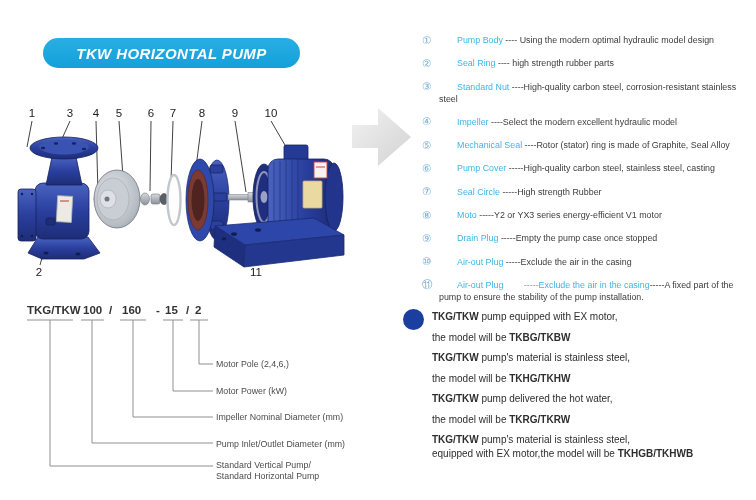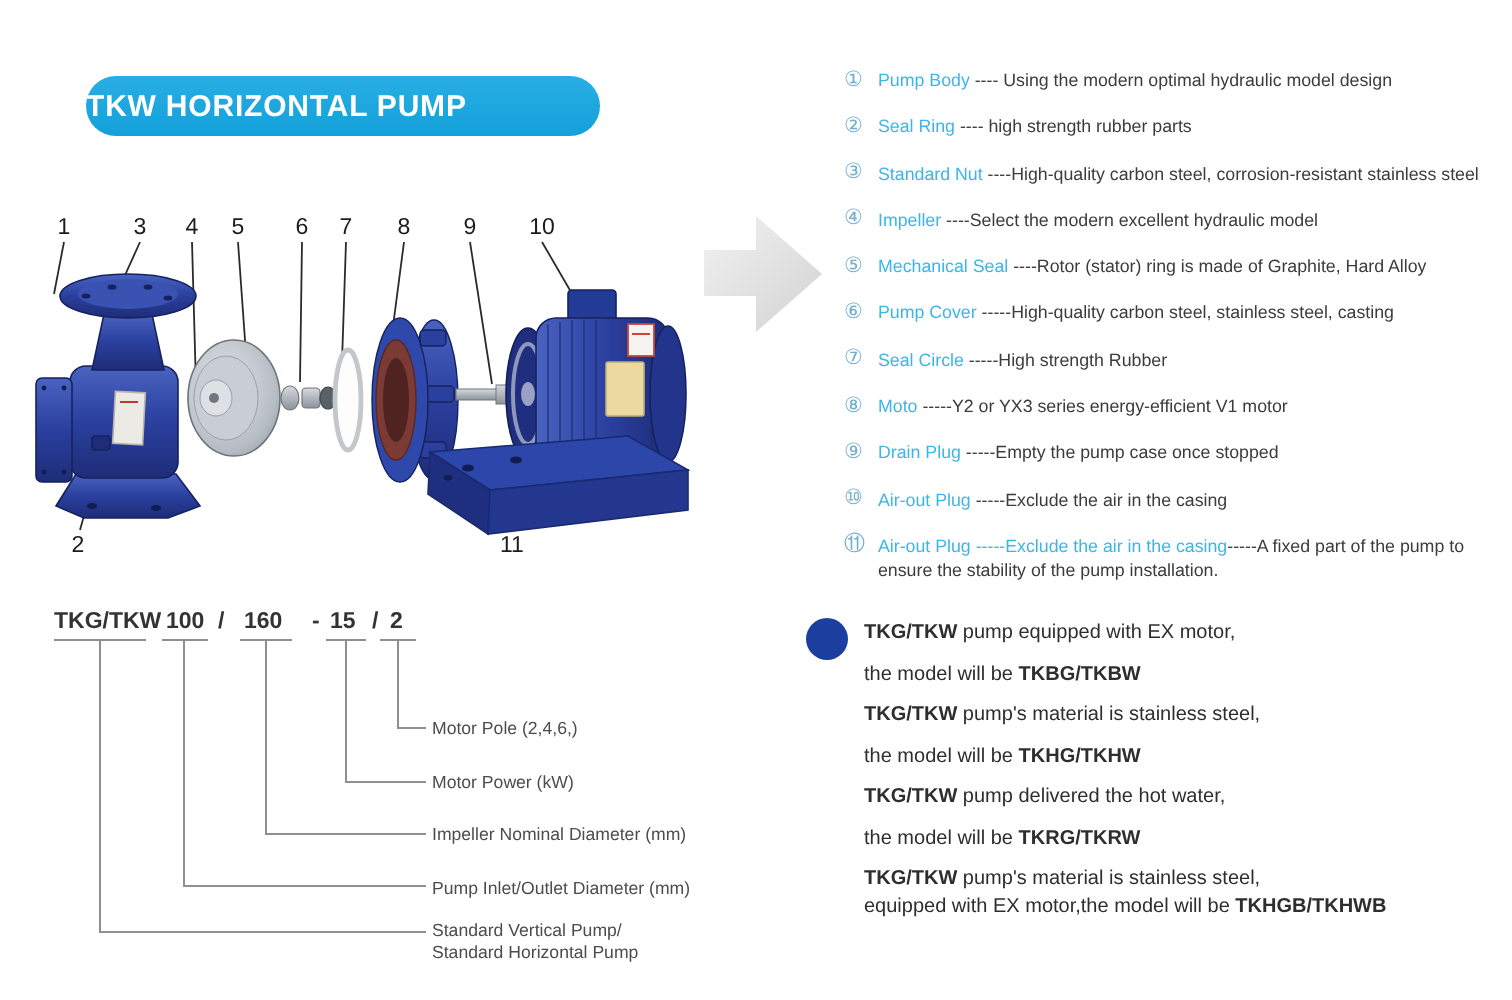--- a/index.html
+++ b/index.html
@@ -5,34 +5,34 @@
   html,body { margin:0; padding:0; background:#ffffff; }
   .page {
     position:relative; width:756px; height:500px; background:#ffffff;
     font-family:"Liberation Sans", sans-serif; overflow:hidden;
   }
 
   
   .banner {
     position:absolute; left:43px; top:38px; width:257px; height:30px;
     background:linear-gradient(180deg,#28aee4 0%,#14a0da 100%);
-    border-radius:15px; display:flex; align-items:center; justify-content:flex-start;
+    border-radius:15px; display:flex; align-items:center; justify-content:center;font-style:italic;
   }
   .banner-title {
     color:#ffffff; font-size:15px; font-weight:bold; letter-spacing:.4px;
   }
 
   
   .parts-list { position:absolute; left:422px; top:34px; width:334px; }
   .part-item {
     position:relative; padding-left:17px; margin-bottom:11.3px;
     font-size:8.9px; line-height:12px; color:#3c3c3c;
   }
   .part-num { position:absolute; left:0; top:-0.5px; font-size:10.5px; color:#74aed2; }
-  .part-name, .part-blue { color:#3db5e8; }
+  .part-name, .part-blue { color:#3db5e8;margin-left:18px; }
 
   
   .notes { position:absolute; left:400px; top:302px; width:350px; padding-top:9px; }
   .bullet {
     position:absolute; left:3px; top:7px; width:21px; height:21px;
     border-radius:50%; background:#1c3f9f;
   }
   .note-line { margin-left:32px; margin-bottom:8.5px; font-size:10px; line-height:12px; color:#2e2e2e; }
   .note-line.tight { margin-bottom:2px; }
   .note-line.lead-bold .seg-a { font-weight:bold; }
@@ -196,21 +196,21 @@
       <text class="callout" x="27" y="181">2</text>
       <text class="callout" x="244" y="181">11</text>
     </g>
   </svg>
 
   <div class="parts-list">
     <div class="part-item"><span class="part-num">①</span><span class="part-name">Pump Body</span><span class="part-desc"> ---- Using the modern optimal hydraulic model design</span></div>
     <div class="part-item"><span class="part-num">②</span><span class="part-name">Seal Ring</span><span class="part-desc"> ---- high strength rubber parts</span></div>
     <div class="part-item"><span class="part-num">③</span><span class="part-name">Standard Nut</span><span class="part-desc"> ----High-quality carbon steel, corrosion-resistant stainless steel</span></div>
     <div class="part-item"><span class="part-num">④</span><span class="part-name">Impeller</span><span class="part-desc"> ----Select the modern excellent hydraulic model</span></div>
-    <div class="part-item"><span class="part-num">⑤</span><span class="part-name">Mechanical Seal</span><span class="part-desc"> ----Rotor (stator) ring is made of Graphite, Hard Alloy</span></div>
+    <div class="part-item"><span class="part-num">⑤</span><span class="part-name">Mechanical Seal</span><span class="part-desc"> ----Rotor (stator) ring is made of Graphite, Seal Alloy</span></div>
     <div class="part-item"><span class="part-num">⑥</span><span class="part-name">Pump Cover</span><span class="part-desc"> -----High-quality carbon steel, stainless steel, casting</span></div>
     <div class="part-item"><span class="part-num">⑦</span><span class="part-name">Seal Circle</span><span class="part-desc"> -----High strength Rubber</span></div>
     <div class="part-item"><span class="part-num">⑧</span><span class="part-name">Moto</span><span class="part-desc"> -----Y2 or YX3 series energy-efficient V1 motor</span></div>
     <div class="part-item"><span class="part-num">⑨</span><span class="part-name">Drain Plug</span><span class="part-desc"> -----Empty the pump case once stopped</span></div>
     <div class="part-item"><span class="part-num">⑩</span><span class="part-name">Air-out Plug</span><span class="part-desc"> -----Exclude the air in the casing</span></div>
     <div class="part-item"><span class="part-num">⑪</span><span class="part-name">Air-out Plug</span><span class="part-blue"> -----Exclude the air in the casing</span><span class="part-desc">-----A fixed part of the pump to ensure the stability of the pump installation.</span></div>
   </div>
 
   <svg class="model-svg" width="345" height="200" viewBox="0 0 345 200">
     <g>

